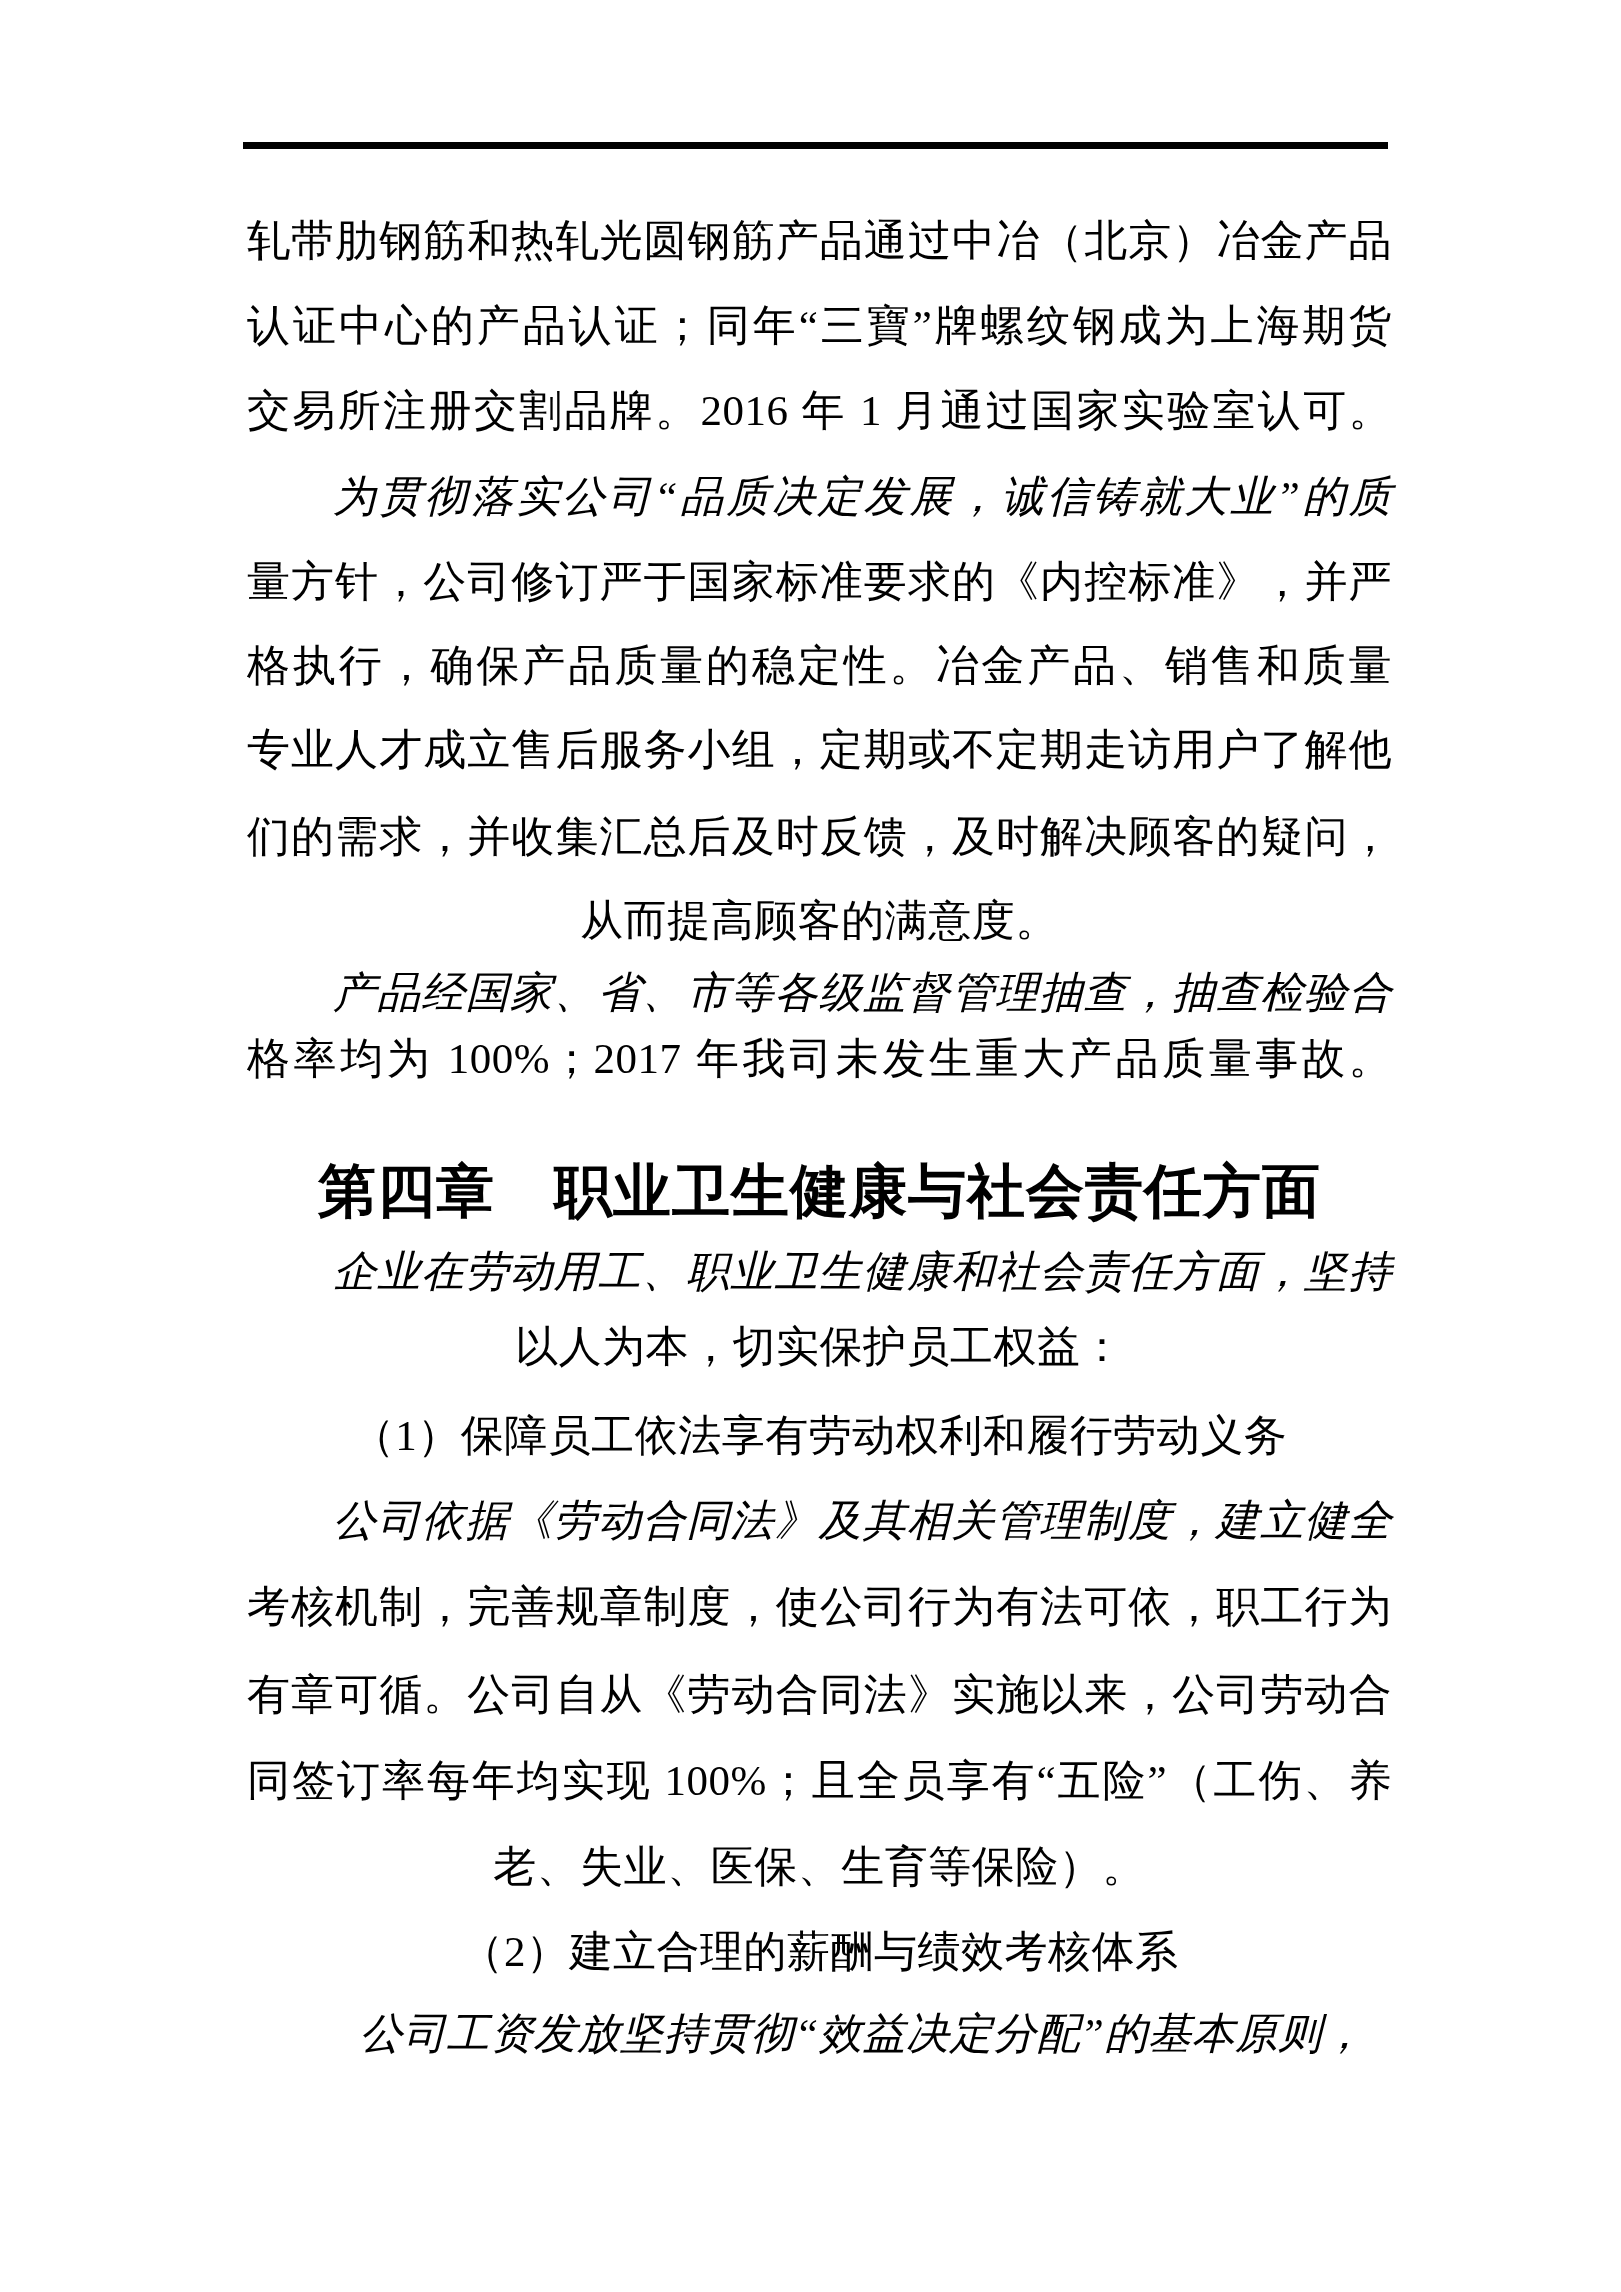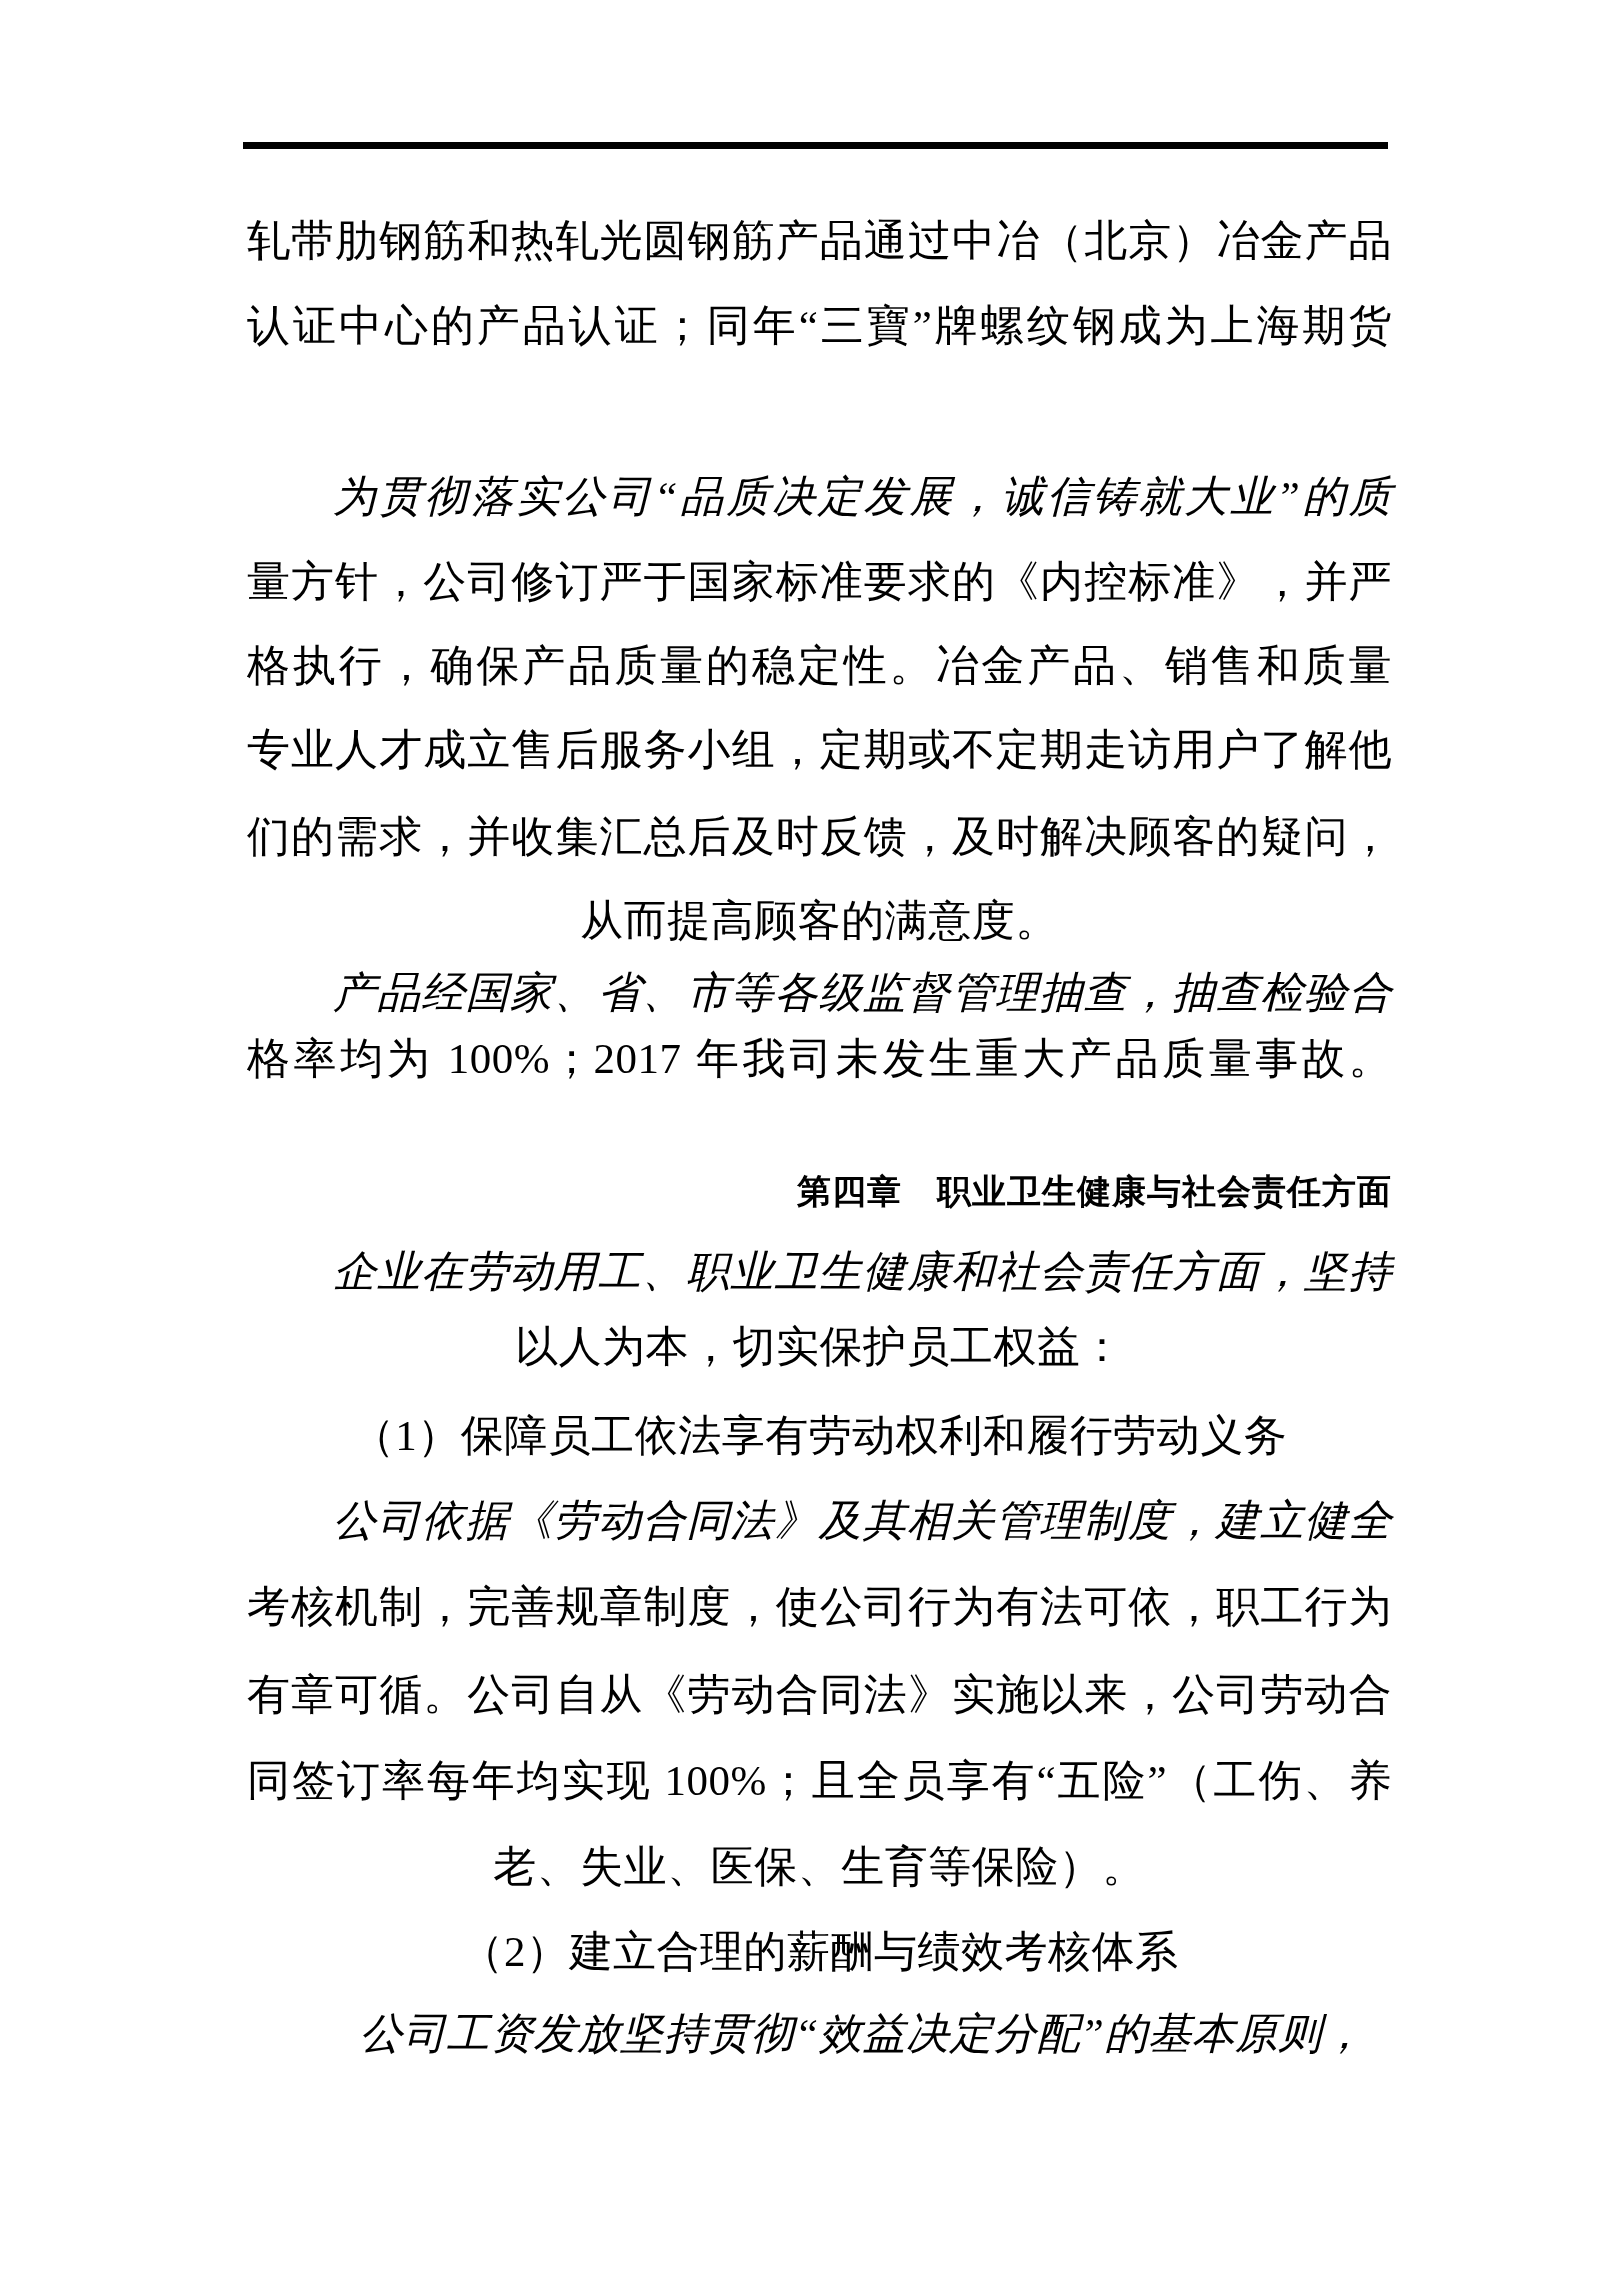--- a/index.html
+++ b/index.html
@@ -45,36 +45,37 @@
   
   .ind {
     padding-left: 86px;
     font-style: italic;
   }
   .heading {
     position: absolute;
     left: 247px;
     width: 1145px;
     top: 1168px;
-    font-size: 34px;
+    font-size: 58px;
     line-height: 47px;
     font-weight: 700;
-    text-align: right;
+    text-align: center;
     letter-spacing: 1px;
   }
 </style>
 </head>
 <body>
 
 <div class="page">
 
   <div class="header-rule"></div>
 
   <div class="ln j" style="top:218px">轧带肋钢筋和热轧光圆钢筋产品通过中冶（北京）冶金产品</div>
   <div class="ln j" style="top:303px">认证中心的产品认证；同年“三寶”牌螺纹钢成为上海期货</div>
+  <div class="ln j" style="top:388px">交易所注册交割品牌。2016 年 1 月通过国家实验室认可。</div>
   <div class="ln j ind" style="top:474px">为贯彻落实公司“品质决定发展，诚信铸就大业”的质</div>
   <div class="ln j" style="top:559px">量方针，公司修订严于国家标准要求的《内控标准》，并严</div>
   <div class="ln j" style="top:643px">格执行，确保产品质量的稳定性。冶金产品、销售和质量</div>
   <div class="ln j" style="top:727px">专业人才成立售后服务小组，定期或不定期走访用户了解他</div>
   <div class="ln j" style="top:814px">们的需求，并收集汇总后及时反馈，及时解决顾客的疑问，</div>
   <div class="ln" style="top:898px">从而提高顾客的满意度。</div>
   <div class="ln j ind" style="top:970px">产品经国家、省、市等各级监督管理抽查，抽查检验合</div>
   <div class="ln j" style="top:1036px">格率均为 100%；2017 年我司未发生重大产品质量事故。</div>
 
   <div class="heading">第四章　职业卫生健康与社会责任方面</div>

